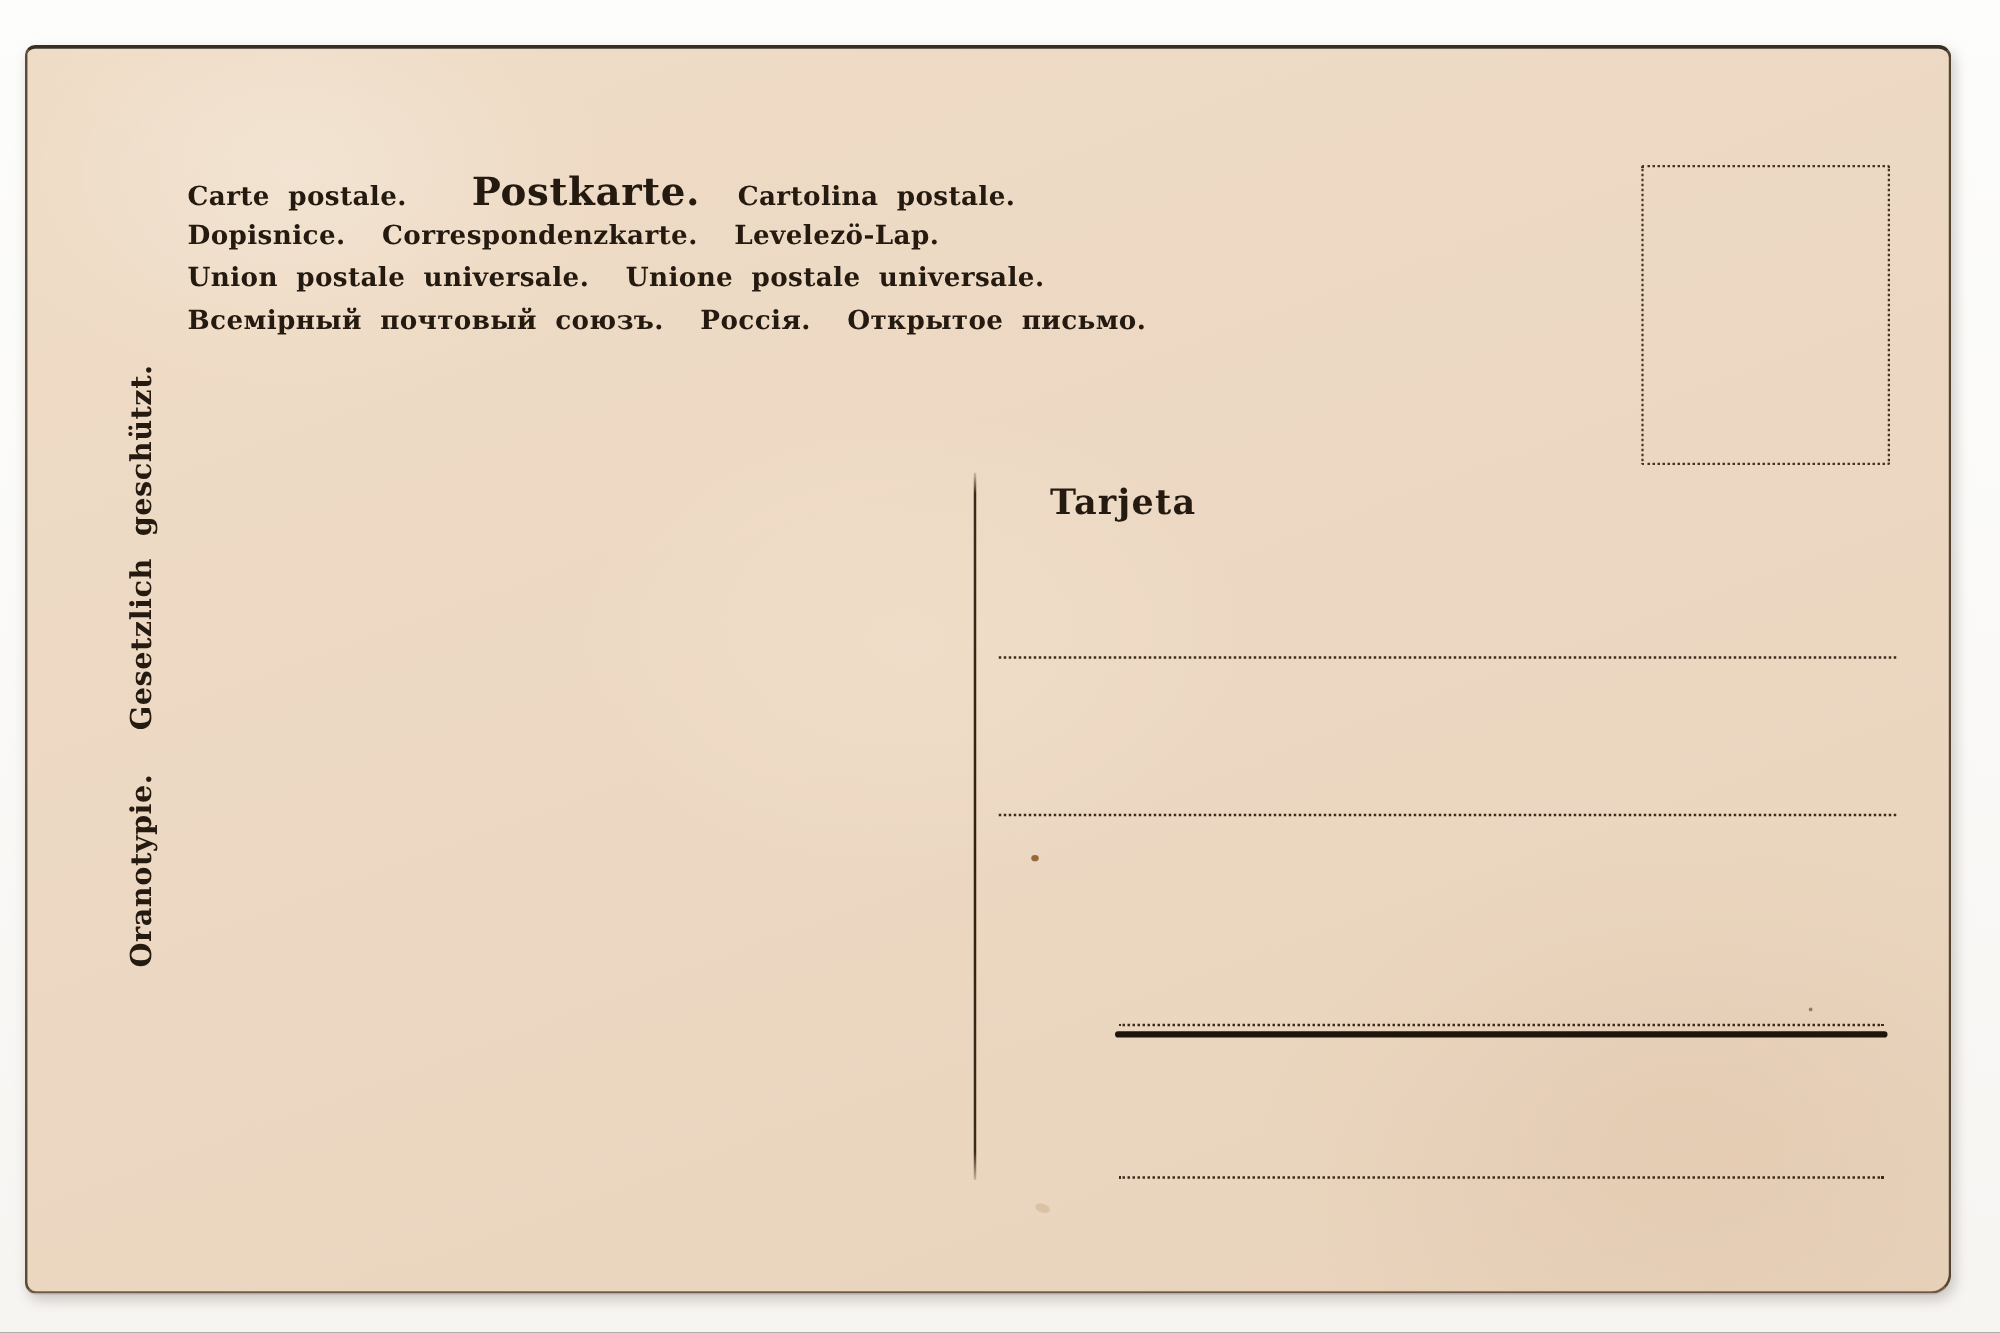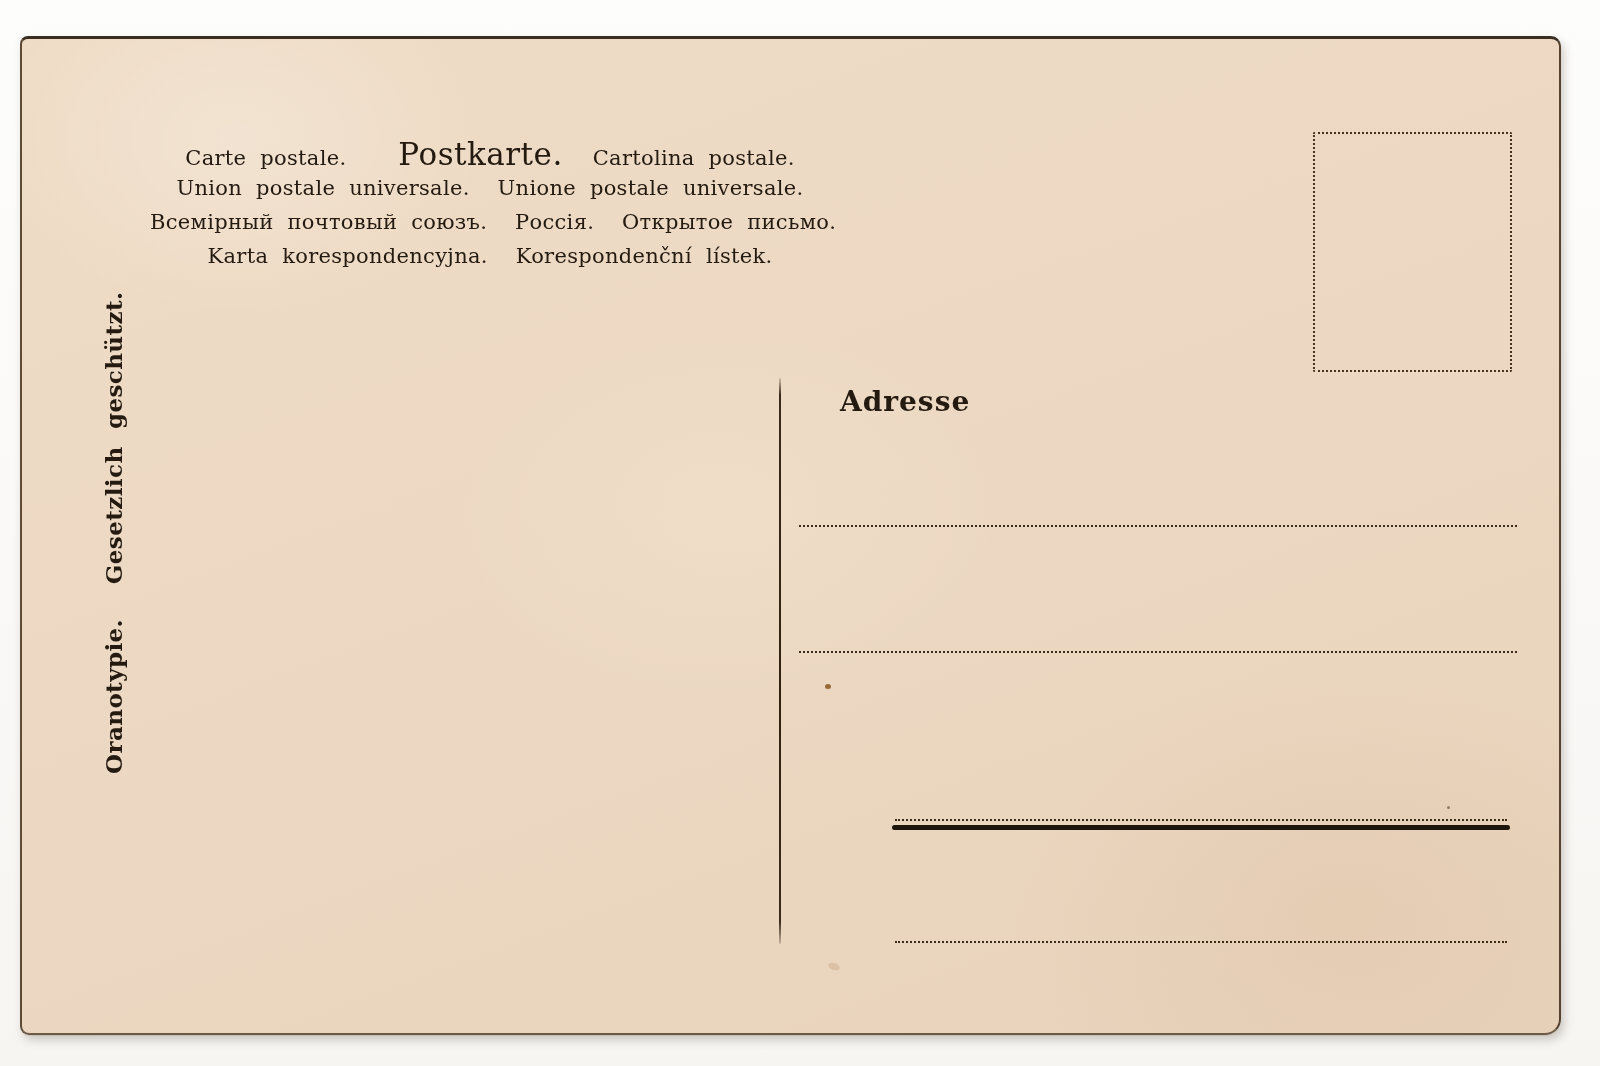--- a/index.html
+++ b/index.html
@@ -18,22 +18,22 @@
       linear-gradient(160deg,#efdcc6 0%, #ecd8c2 55%, #e8d2bb 100%);
     border-style:solid;
     border-width:3px 2px 2px 2px;
     border-color:#3a2e20 #55432f #6e5a44 #5d4b37;
     border-radius:8px 10px 16px 9px;
     box-shadow: 3px 5px 10px rgba(90,80,70,.28), 0 1px 0 rgba(0,0,0,.08);
   }
   
   .header{position:absolute;left:128px;top:98px;width:680px;}
   .hline{
-    height:34px;line-height:34px;text-align:center;white-space:pre;
-    font-weight:400;font-size:21px;letter-spacing:.3px;word-spacing:7px;
+    height:34px;line-height:34px;text-align:left;white-space:pre;
+    font-weight:700;font-size:21px;letter-spacing:.3px;word-spacing:7px;
     color:#241a10;
   }
   .big{font-size:31px;line-height:34px;letter-spacing:.5px;margin:0 30px 0 52px;}
   
   .side-note{
     position:absolute;left:-133px;top:495px;width:450px;height:30px;
     transform:rotate(-90deg);transform-origin:center;
     text-align:center;white-space:pre;
     font-weight:700;font-size:23px;word-spacing:9px;letter-spacing:.4px;
     color:#241a10;line-height:30px;
@@ -68,32 +68,32 @@
   .s3{left:806px;top:924px;width:12px;height:7px;background:#a97f4e;opacity:.22;transform:rotate(18deg);}
 </style>
 </head>
 <body>
 
 <div class="page">
   <div class="card">
 
     <div class="header">
       <div class="hline"><span>Carte postale.</span><span class="big">Postkarte.</span><span>Cartolina postale.</span></div>
+      <div class="hline">Dopisnice.  Correspondenzkarte.  Levelezö-Lap.</div>
       <div class="hline">Union postale universale.  Unione postale universale.</div>
       <div class="hline">Всемірный почтовый союзъ.  Россія.  Открытое письмо.</div>
-      <div class="hline">Karta korespondencyjna.  Korespondenční lístek.</div>
     </div>
 
     <div class="side-note">Oranotypie.  Gesetzlich geschützt.</div>
 
     <div class="stamp-box"></div>
 
     <div class="divider"></div>
 
-    <div class="address-label">Adresse</div>
+    <div class="address-label">Tarjeta</div>
 
     <div class="dotline d1"></div>
     <div class="dotline d2"></div>
     <div class="dotline d3"></div>
     <div class="thickline"></div>
     <div class="dotline d4"></div>
 
     <div class="speck s1"></div>
     <div class="speck s2"></div>
     <div class="speck s3"></div>

